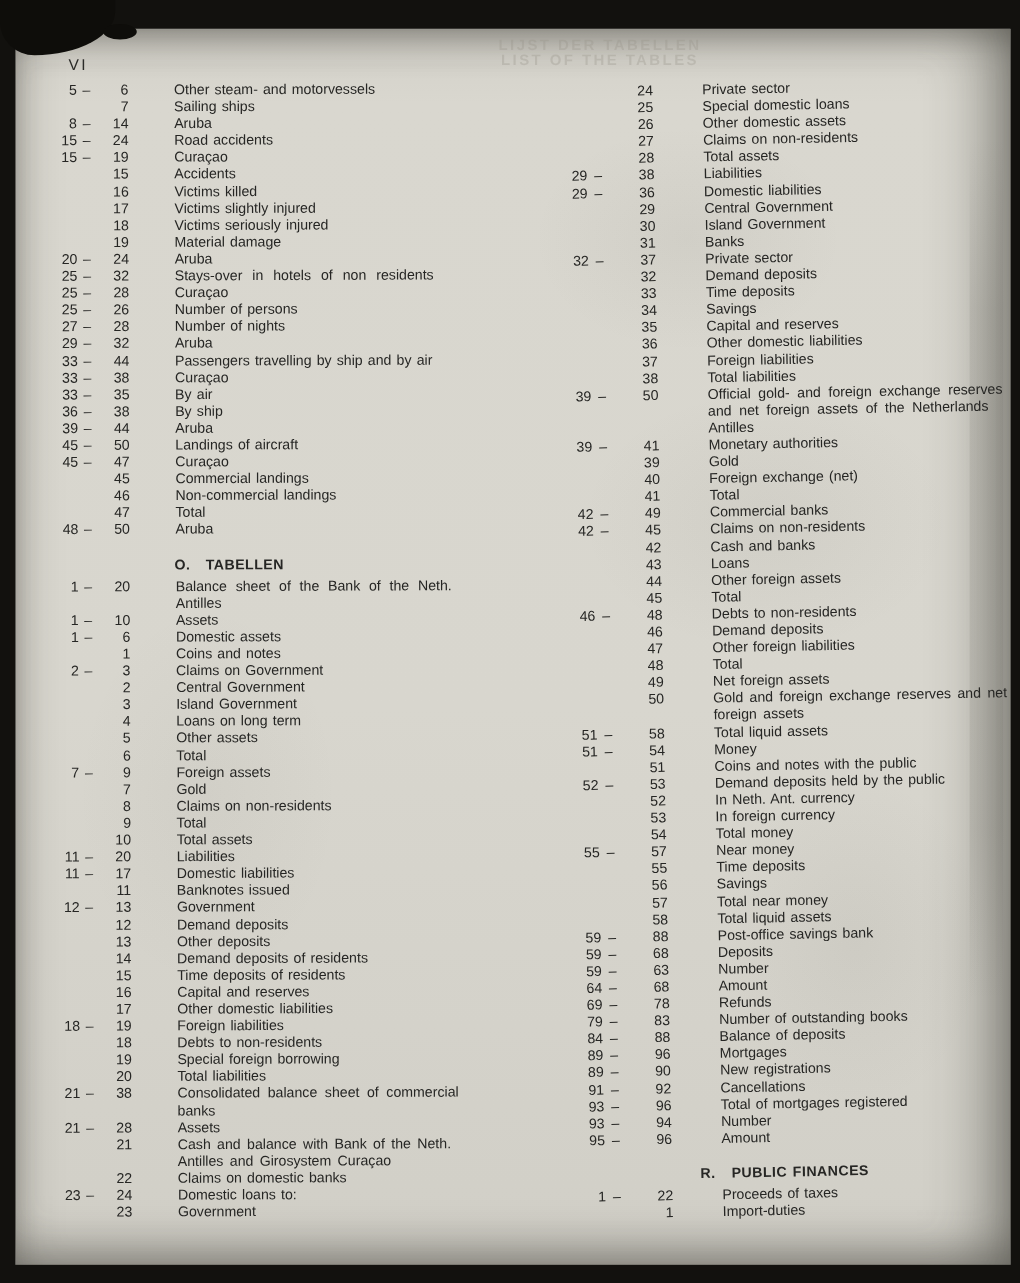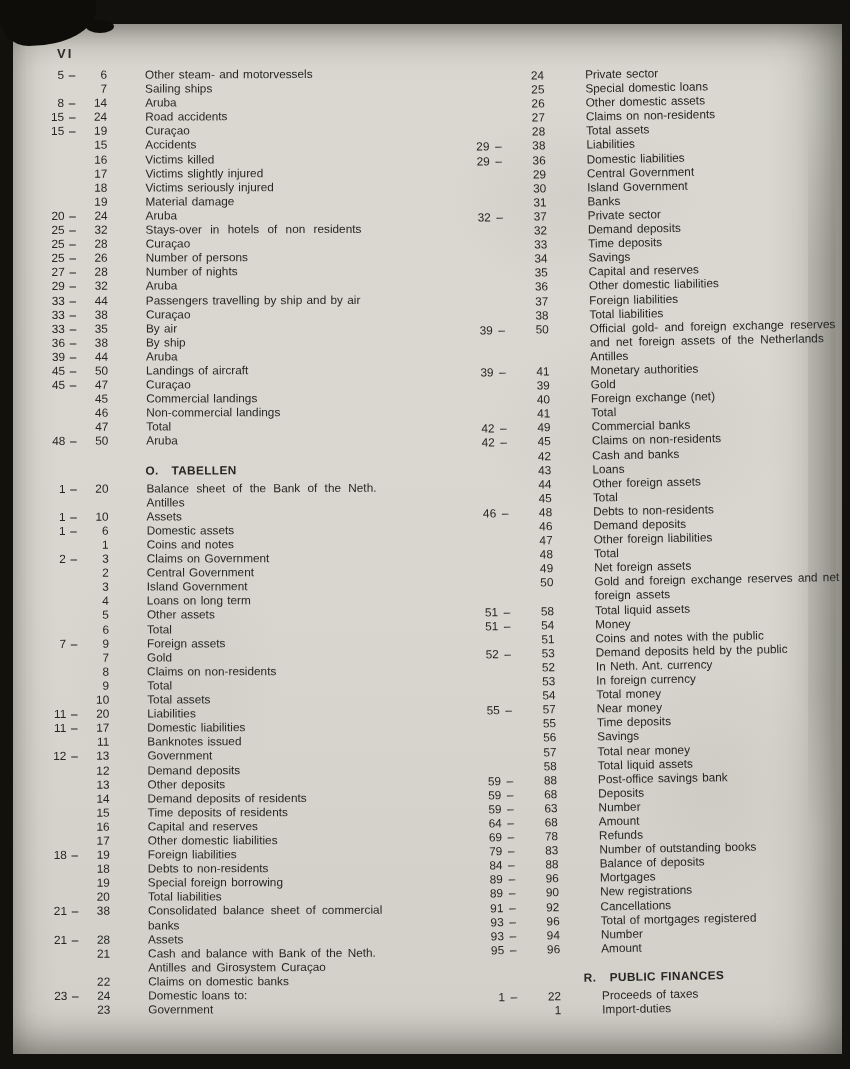--- a/index.html
+++ b/index.html
@@ -14,21 +14,21 @@
     box-shadow:
       inset -32px 0 48px -12px rgba(52,50,44,.45),
       inset 0 -26px 36px -12px rgba(52,50,44,.35),
       inset 0 20px 32px -16px rgba(52,50,44,.42),
       inset 22px 0 38px -20px rgba(52,50,44,.25);
   }
   .blob1{position:absolute;left:0;top:0;width:96px;height:46px;background:#0e0d0a;
     border-radius:0 0 70% 30% / 0 0 80% 60%;}
   .blob2{position:absolute;left:86px;top:20px;width:28px;height:13px;background:#0e0d0a;border-radius:50%;}
   .pagenum{
-    position:absolute;left:44px;top:22px;font-size:13px;font-weight:bold;
+    position:absolute;left:44px;top:22px;font-size:13px;font-weight:normal;
     letter-spacing:2px;color:#2b2b28;
   }
   .showthrough-top{
     position:absolute;left:357px;top:8px;width:260px;text-align:center;
     color:#98948a;opacity:.32;filter:blur(.5px);
     font-size:12.5px;font-weight:bold;letter-spacing:2px;line-height:12px;
   }
   .smudge{position:absolute;pointer-events:none;}
   .sm1{left:430px;top:80px;width:260px;height:190px;opacity:.06;
     background:radial-gradient(ellipse at center,#55534a 0%,transparent 70%);}
@@ -66,20 +66,24 @@
 
 <div class="paper">
   <div class="smudge sm1"></div>
   <div class="smudge sm2"></div>
   <div class="smudge sm3"></div>
   <div class="smudge sm4"></div>
   <div class="smudge sm5"></div>
 
   <div class="pagenum">VI</div>
 
+  <div class="showthrough-top">
+    <div>LIJST DER TABELLEN</div>
+    <div>LIST OF THE TABLES</div>
+  </div>
 
   <div class="col col-left">
       <div class="row">
         <span class="n1">5</span>
         <span class="dash">–</span>
         <span class="n2">6</span>
         <span class="lbl">Other steam- and motorvessels</span>
       </div>
       <div class="row">
         <span class="n1"></span>

